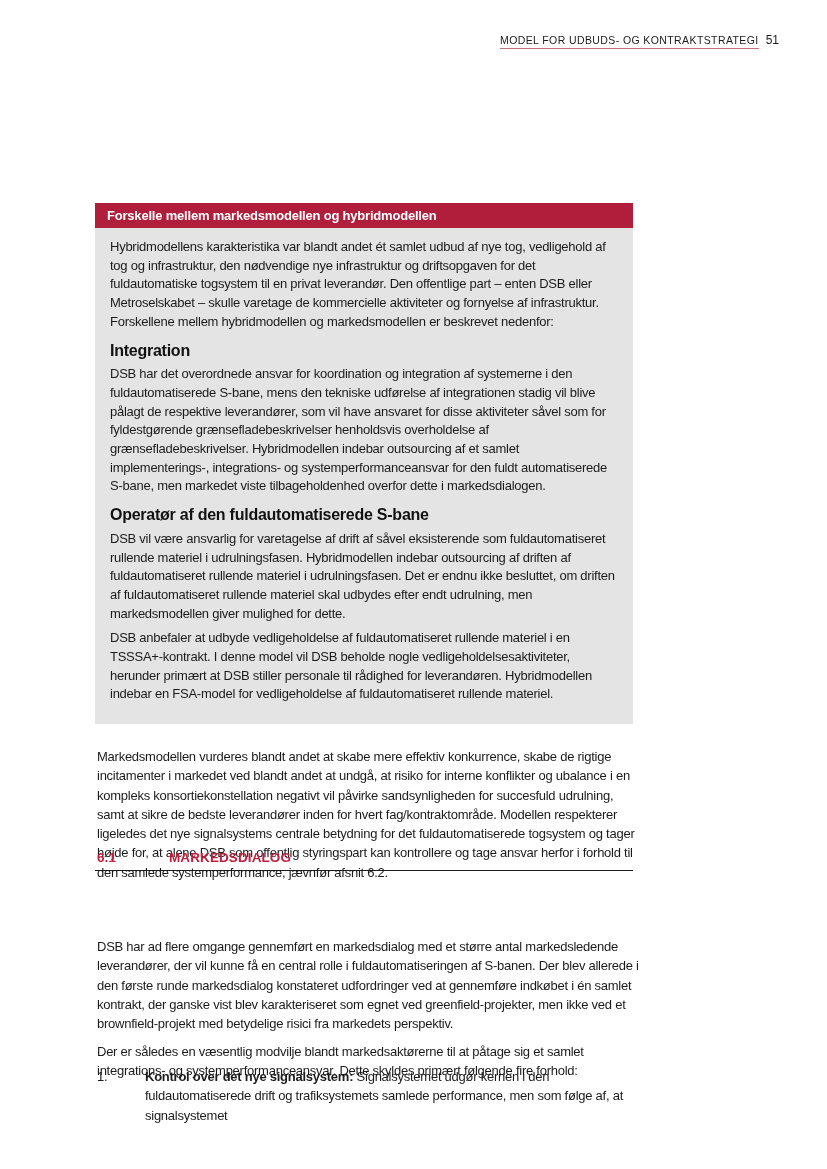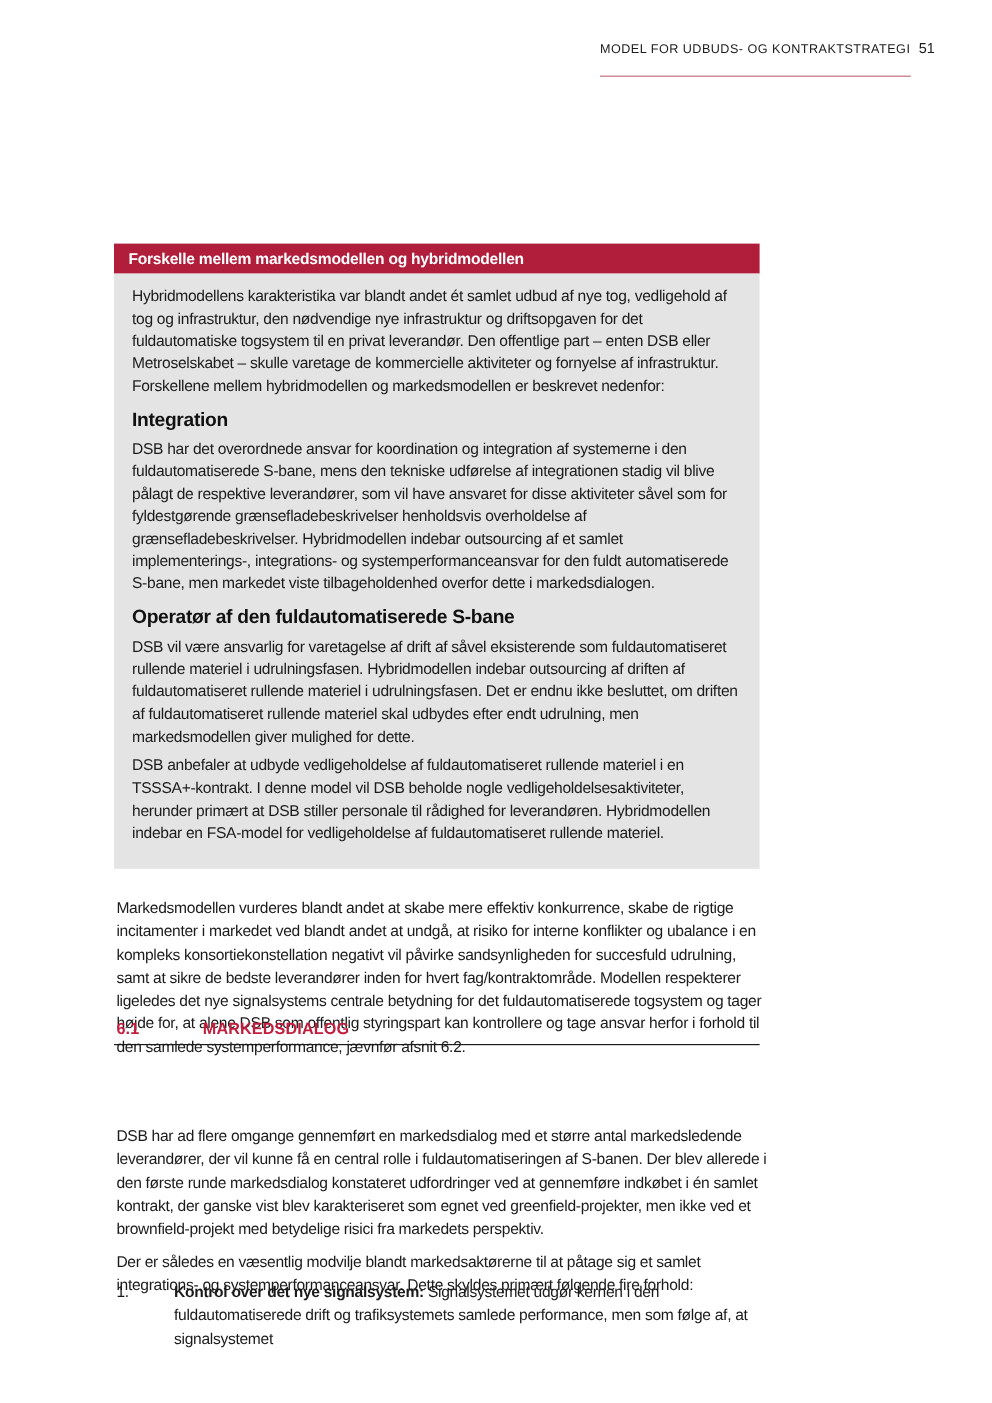--- a/index.html
+++ b/index.html
@@ -23,21 +23,21 @@
     right: 48px;
     display: flex;
     align-items: baseline;
     gap: 7px;
   }
   .running-header .rh-title {
     font-size: 10.5px;
     letter-spacing: 0.4px;
     color: #1b1b1b;
     border-bottom: 1px solid #c4717d;
-    padding-bottom: 16px;
+    padding-bottom: 2px;
   }
   .running-header .rh-pagenum {
     font-size: 12px;
     font-weight: normal;
     color: #1b1b1b;
   }
   
   .bodytext {
     position: absolute;
     left: 97px;

